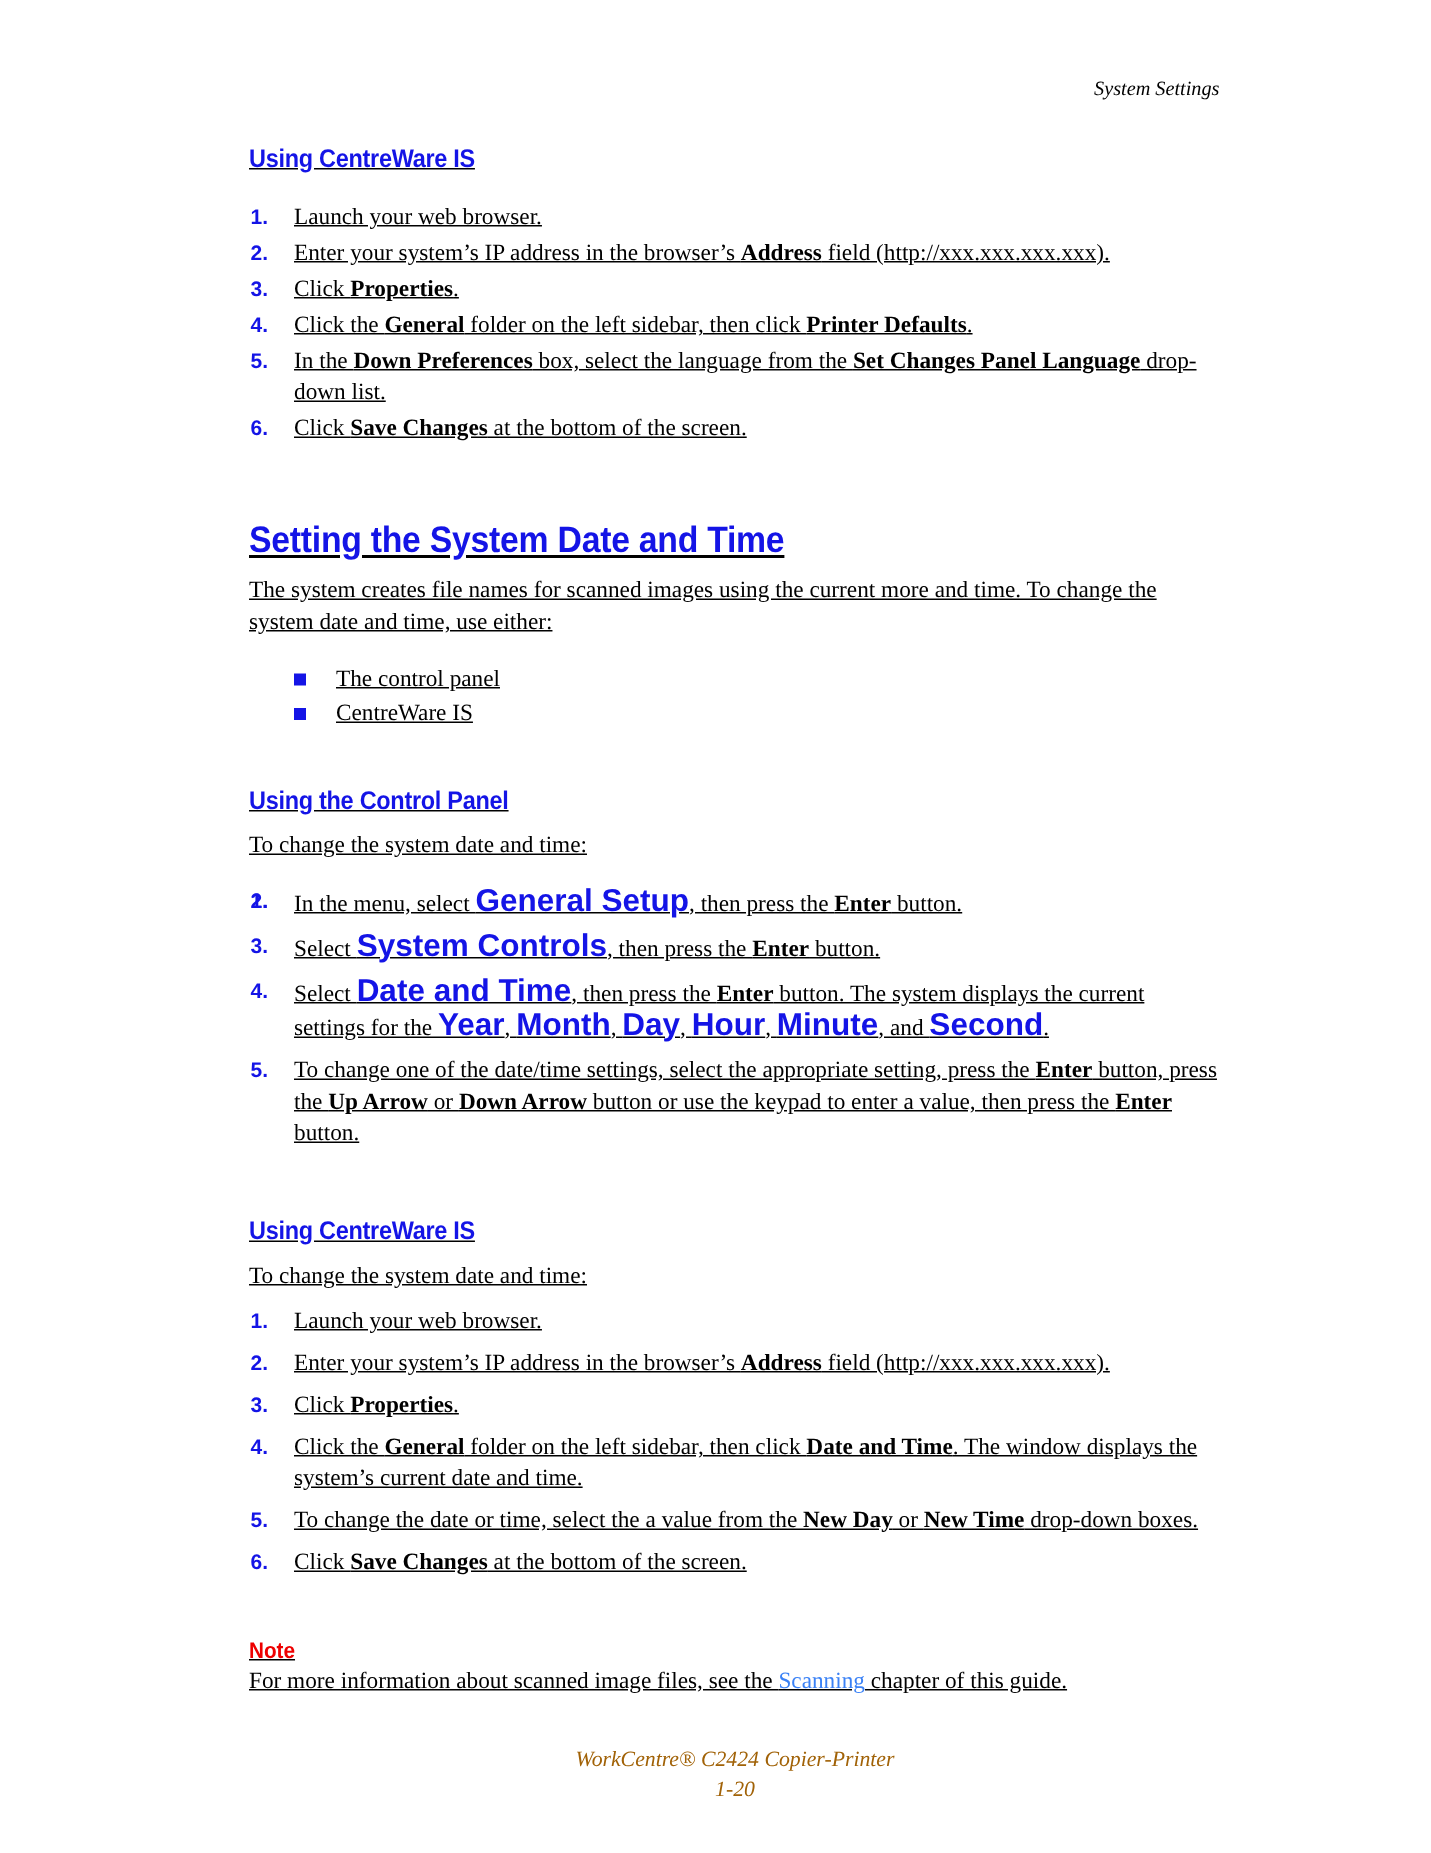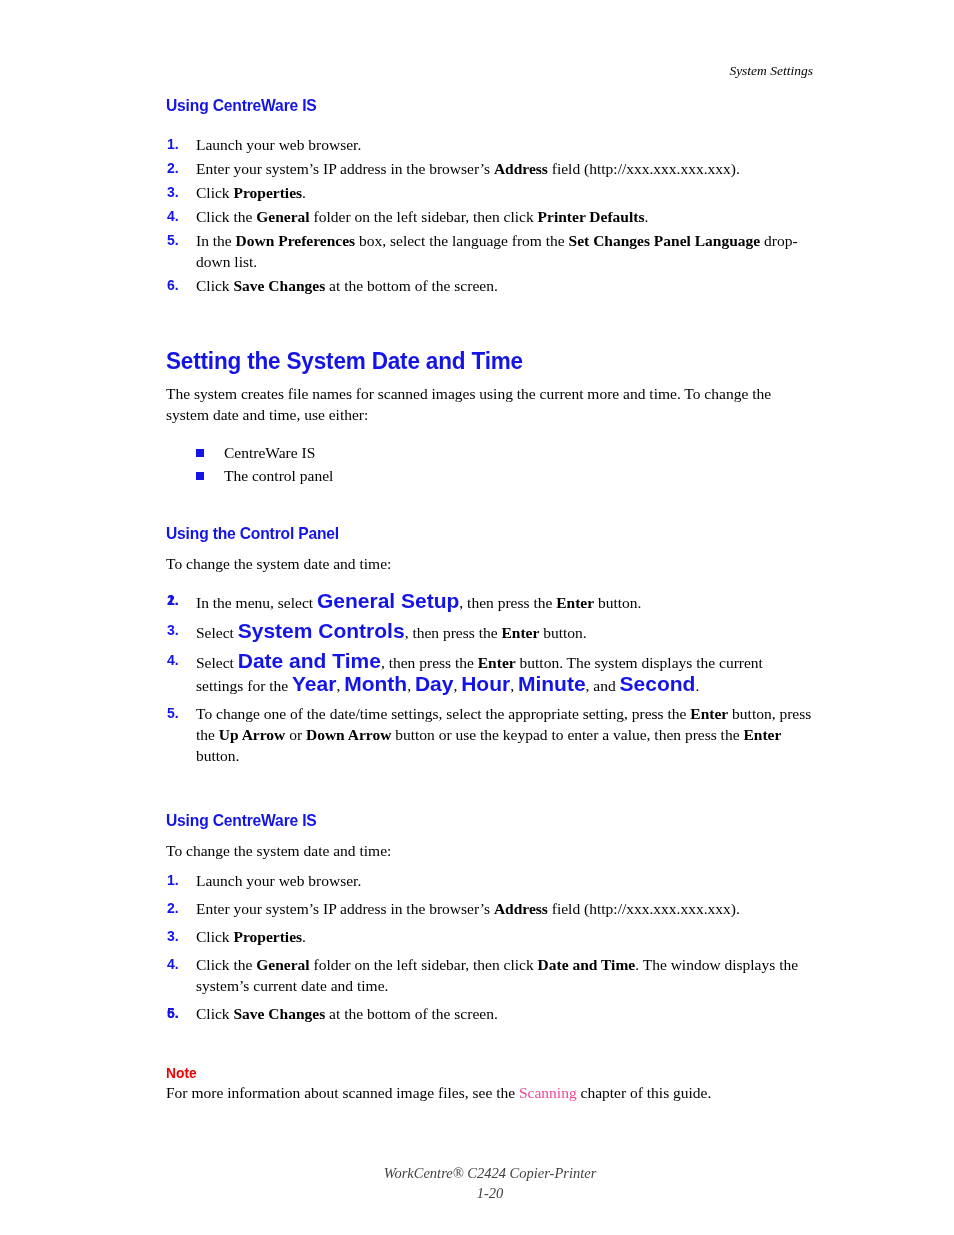--- a/index.html
+++ b/index.html
@@ -30,29 +30,29 @@
     position: absolute;
     left: 166px;
     top: 50px;
     width: 647px;
     text-align: right;
     font-family: "Liberation Serif", "DejaVu Serif", serif;
     font-style: italic;
     font-size: 13.5px;
     line-height: 17px;
     color: #000000;
-    margin-top: 12px;
   }
 
   
   .content {
     position: absolute;
     left: 166px;
     top: 96px;
     width: 648px;
+    text-decoration: underline;
   }
 
   
   h1.h-title,
   h2.h-sub {
     font-family: "Liberation Sans Narrow", "Liberation Sans", "DejaVu Sans", sans-serif;
     font-weight: bold;
     color: #1414e6;
     margin: 0;
     letter-spacing: -0.2px;
@@ -133,21 +133,21 @@
   }
 
   
   .b    { font-weight: bold; }
   .cp   {  
     font-family: "Liberation Sans Narrow", "Liberation Sans", "DejaVu Sans", sans-serif;
     font-weight: bold;
     color: #1414e6;
     font-size: 21px;
   }
-  .xref { color: #ec4899; }
+  .xref { color: #3b82f6; }
 
   
   .note-label {
     font-family: "Liberation Sans Narrow", "Liberation Sans", "DejaVu Sans", sans-serif;
     font-weight: bold;
     font-size: 15px;
     line-height: 19px;
     color: #ee0000;
     transform: scaleX(0.92);
     transform-origin: left center;
@@ -163,21 +163,21 @@
   .footer {
     position: absolute;
     left: 166px;
     top: 1163px;
     width: 648px;
     text-align: center;
     font-family: "Liberation Serif", "DejaVu Serif", serif;
     font-style: italic;
     font-size: 14.5px;
     line-height: 20px;
-    color: #404040;
+    color: #a16207;
   }
 </style>
 </head>
 <body>
 
 <div class="page">
 
   <div class="running-header">System Settings</div>
 
   <div class="content">
@@ -193,22 +193,22 @@
         <li><span class="num">5.</span><span><span>In the </span><span class="b">Down Preferences</span><span> box, select the language from the </span><span class="b">Set Changes Panel Language</span><span> drop-down list.</span></span></li>
         <li><span class="num">6.</span><span><span>Click </span><span class="b">Save Changes</span><span> at the bottom of the screen.</span></span></li>
       </ol>
 
     <div class="gap-h1"></div>
     <h1 class="h-title">Setting the System Date and Time</h1>
     <div class="gap-after-h"></div>
     <p class="body">The system creates file names for scanned images using the current more and time. To change the system date and time, use either:</p>
     <div style="height:16px"></div>
     <ul class="squares">
+        <li><span class="sq"></span><span>The control panel</span></li>
         <li><span class="sq"></span><span>CentreWare IS</span></li>
-        <li><span class="sq"></span><span>The control panel</span></li>
       </ul>
 
     <div class="gap-h2"></div>
     <h2 class="h-sub">Using the Control Panel</h2>
     <div class="gap-after-h"></div>
     <p class="body">To change the system date and time:</p>
     <div class="sp-after-para"></div>
     <ol class="steps loose">
         <li><span class="num">1.</span></li>
         <li><span class="num">2.</span><span><span>In the menu, select </span><span class="cp">General Setup</span><span>, then press the </span><span class="b">Enter</span><span> button.</span></span></li>
@@ -220,21 +220,21 @@
     <div class="gap-h2-b"></div>
     <h2 class="h-sub">Using CentreWare IS</h2>
     <div class="gap-after-h"></div>
     <p class="body">To change the system date and time:</p>
     <div class="sp-after-para"></div>
     <ol class="steps loose">
         <li><span class="num">1.</span><span><span>Launch your web browser.</span></span></li>
         <li><span class="num">2.</span><span><span>Enter your system’s IP address in the browser’s </span><span class="b">Address</span><span> field (http://xxx.xxx.xxx.xxx).</span></span></li>
         <li><span class="num">3.</span><span><span>Click </span><span class="b">Properties</span><span>.</span></span></li>
         <li><span class="num">4.</span><span><span>Click the </span><span class="b">General</span><span> folder on the left sidebar, then click </span><span class="b">Date and Time</span><span>. The window displays the system’s current date and time.</span></span></li>
-        <li><span class="num">5.</span></li>
+        <li><span class="num">5.</span><span><span>To change the date or time, select the a value from the </span><span class="b">New Day</span><span> or </span><span class="b">New Time</span><span> drop-down boxes.</span></span></li>
         <li><span class="num">6.</span><span><span>Click </span><span class="b">Save Changes</span><span> at the bottom of the screen.</span></span></li>
       </ol>
 
     <div class="gap-note"></div>
     <div>
       <div class="note-label">Note</div>
       <p class="body note-body"><span>For more information about scanned image files, see the </span><span class="xref">Scanning</span><span> chapter of this guide.</span></p>
     </div>
 
   </div>

